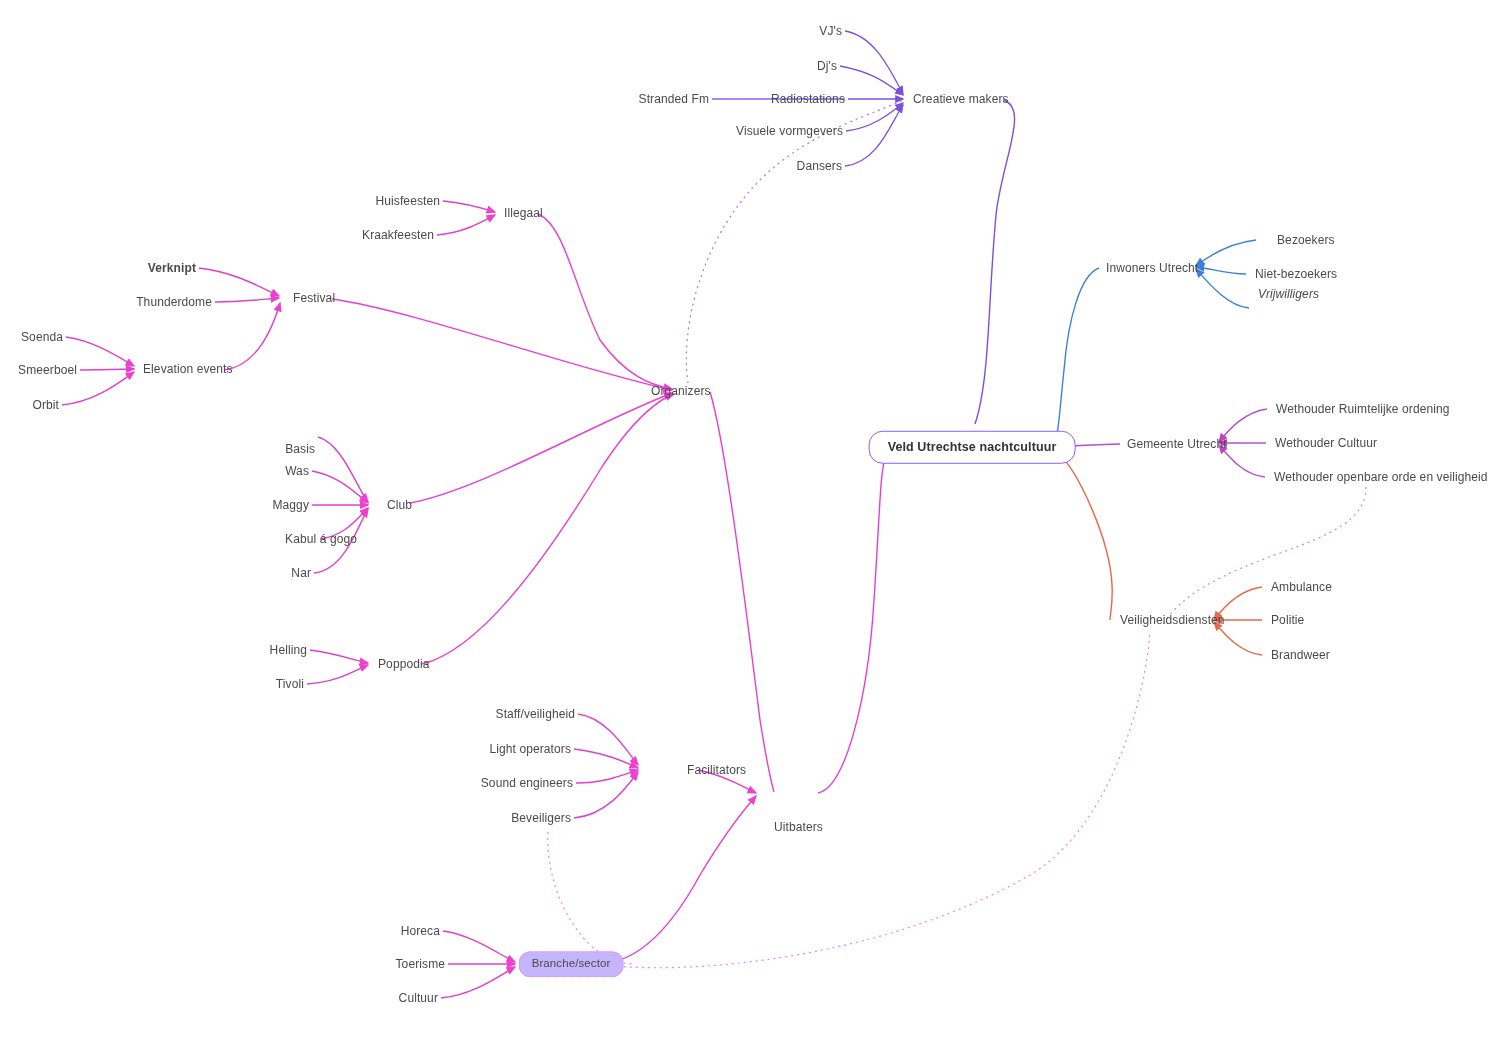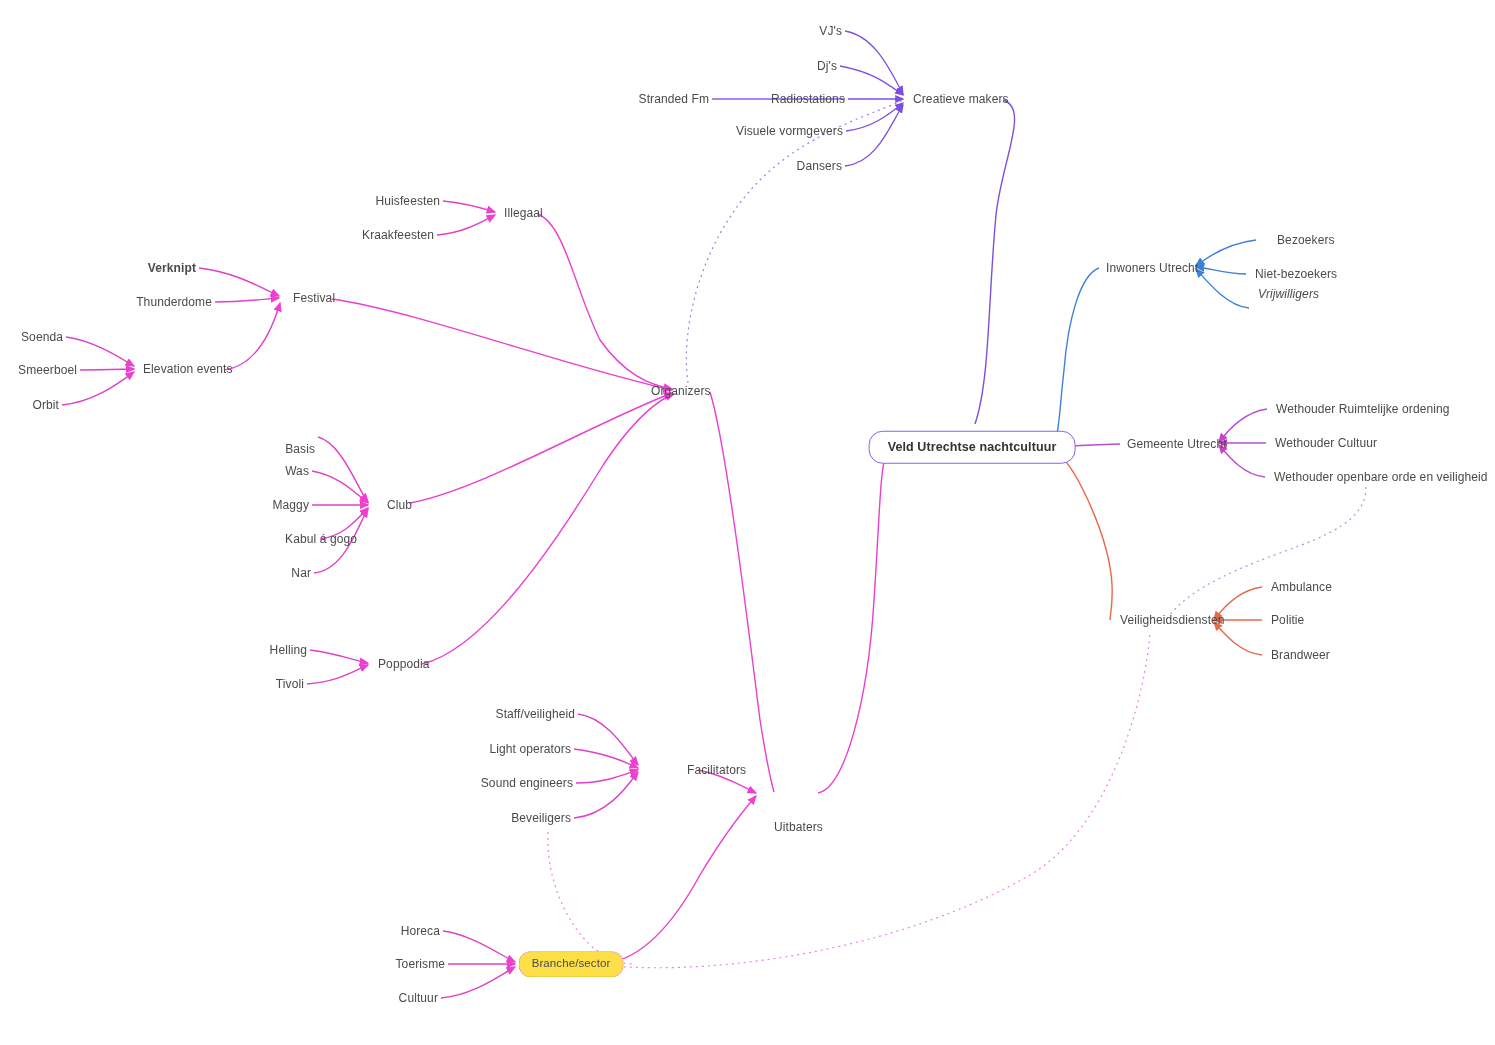--- a/index.html
+++ b/index.html
@@ -7,21 +7,21 @@
          font-family:"Liberation Sans","DejaVu Sans",sans-serif;overflow:hidden;}
   #edges{position:absolute;left:0;top:0;width:1495px;height:1045px;}
   .node{position:absolute;font-size:12px;color:#4a4a4a;white-space:nowrap;
         letter-spacing:.1px;line-height:1;transform:translate(-50%,-50%);
         padding:2px 3px;}
   .node.leaf-r{transform:translate(0,-50%);}
   .node.leaf-l{transform:translate(-100%,-50%);}
   .node.boxed{border:1.3px solid #8b5cf6;border-radius:14px;padding:9px 18px;
         font-weight:bold;font-size:12.5px;color:#333;background:#fff;}
   .node.boxed-dotted{border:1.3px dotted #f06cf0;border-radius:12px;
-        padding:6px 12px;background:#fde047;font-size:11.5px;color:#4a4a4a;}
+        padding:6px 12px;background:#c4b5fd;font-size:11.5px;color:#4a4a4a;}
 </style>
 </head>
 <body>
 
 <div id="stage">
 
   <svg id="edges" viewBox="0 0 1495 1045" xmlns="http://www.w3.org/2000/svg">
     <defs>
       <marker id="ar-purple" markerWidth="7" markerHeight="7" refX="6" refY="3" orient="auto">
         <path d="M0,0 L7,3 L0,6 z" fill="#7c4fe0"></path>

